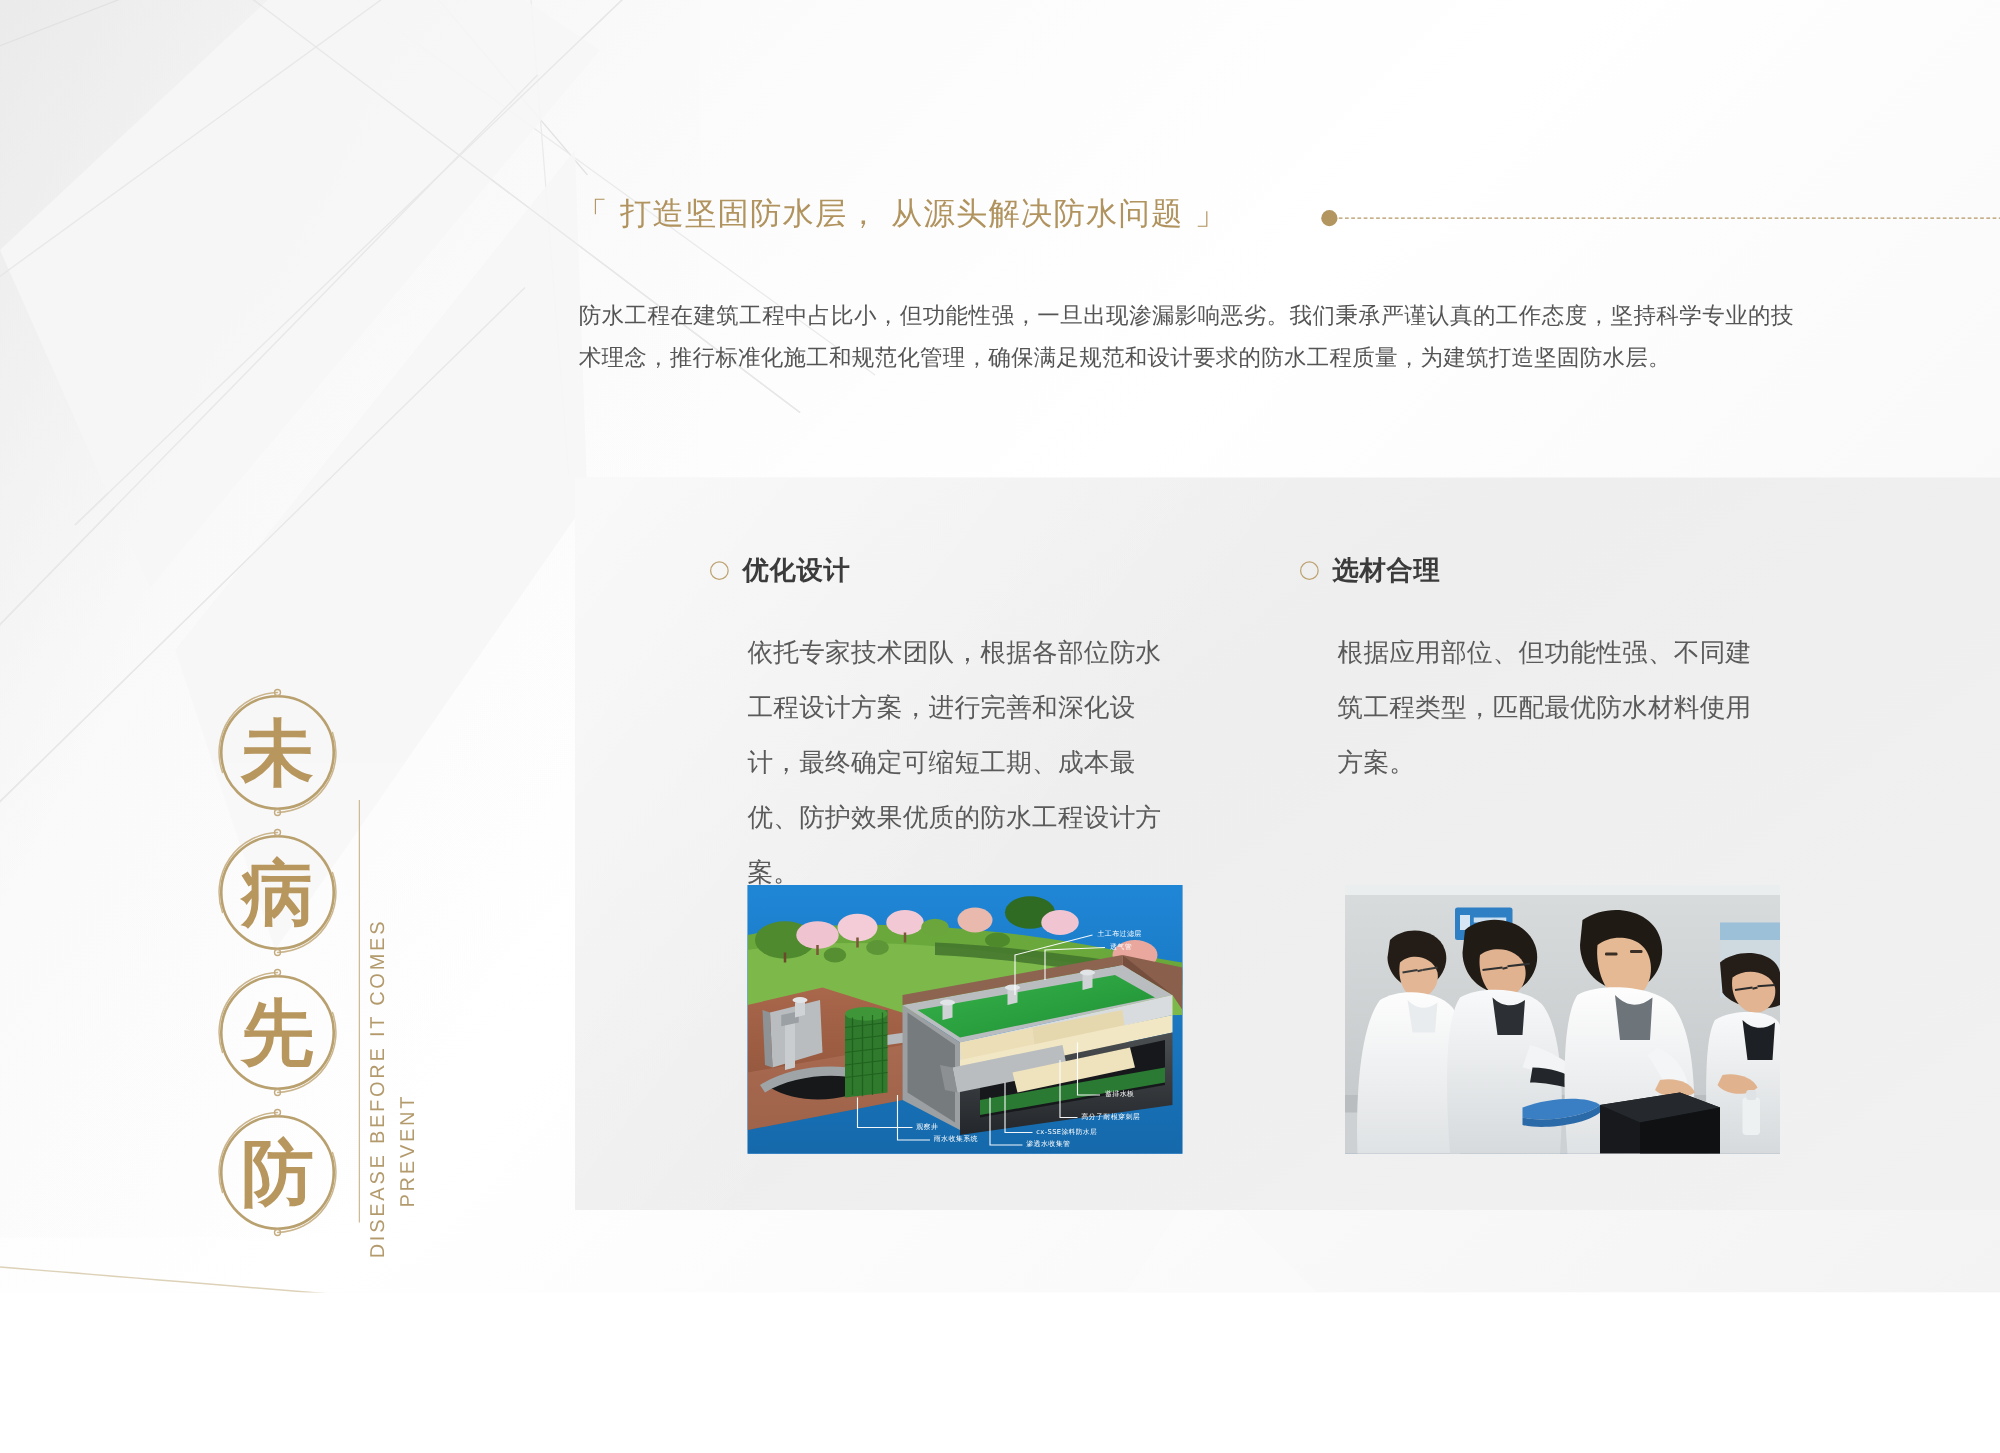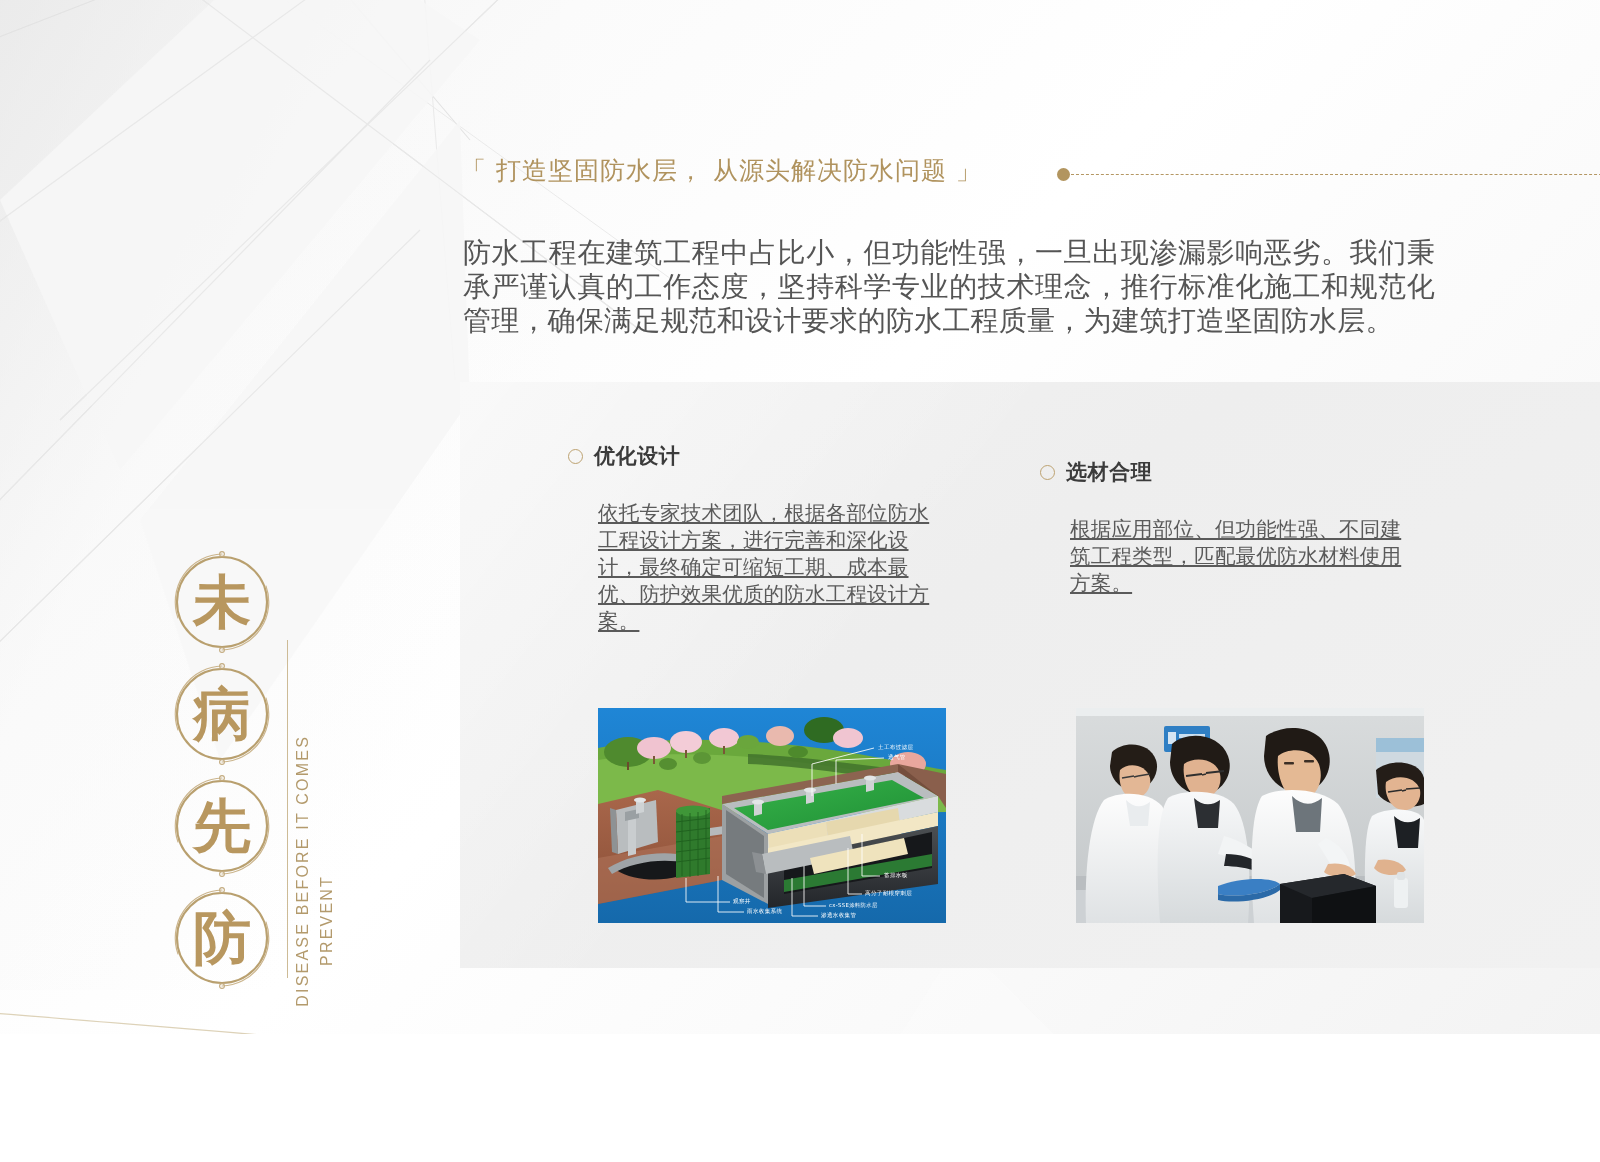--- a/index.html
+++ b/index.html
@@ -92,21 +92,21 @@
   .dashline {
     flex:1 1 auto; height:0;
     border-top:1.6px dashed #b49763;
     margin-left:1px;
   }
 
   .intro {
     position:absolute; left:463px; top:236px;
     width:972px;
     font-family:"DejaVu Sans", sans-serif;
-    font-size:28px;
+    font-size:18px;
     line-height:34px;
     color:#555555;
     letter-spacing:.2px;
     text-align:justify;
   }
 
   
   .panel {
     position:absolute; left:460px; top:382px;
     width:1140px; height:586px;
@@ -116,21 +116,21 @@
     position:absolute; inset:0;
     background:linear-gradient(128deg, rgba(255,255,255,.55) 0%, rgba(255,255,255,0) 38%);
     pointer-events:none;
   }
 
   .cards {
     position:absolute; left:0; top:0; width:100%; height:100%;
   }
   .card { position:absolute; top:60px; }
   #card-0 { left:108px; width:400px; }
-  #card-1 { left:580px; width:400px;margin-top:16px; }
+  #card-1 { left:580px; width:400px; }
 
   .card-head {
     display:flex; align-items:center;
     gap:11px;
     margin-bottom:30px;
   }
   .ring {
     width:15px; height:15px; border-radius:50%;
     border:1.6px solid #bda271;
     flex:0 0 auto;
@@ -139,24 +139,23 @@
     font-family:"DejaVu Sans", sans-serif;
     font-size:21px; font-weight:700;
     color:#3b3b3b;
     letter-spacing:.6px;
   }
   .card-body {
     margin-left:30px;
     width:348px;
     font-family:"DejaVu Sans", sans-serif;
     font-size:20.5px;
-    line-height:27px;
+    line-height:44px;
     color:#5a5a5a;
     letter-spacing:.2px;
-    text-decoration:underline;
   }
   .card-figure {
     position:absolute;
     width:348px; height:215px;
     margin-left:0;
     overflow:hidden;
     background:#1b78c8;
   }
   #fig-0 { left:138px; top:326px; }
   #fig-1 { left:616px; top:326px; }

